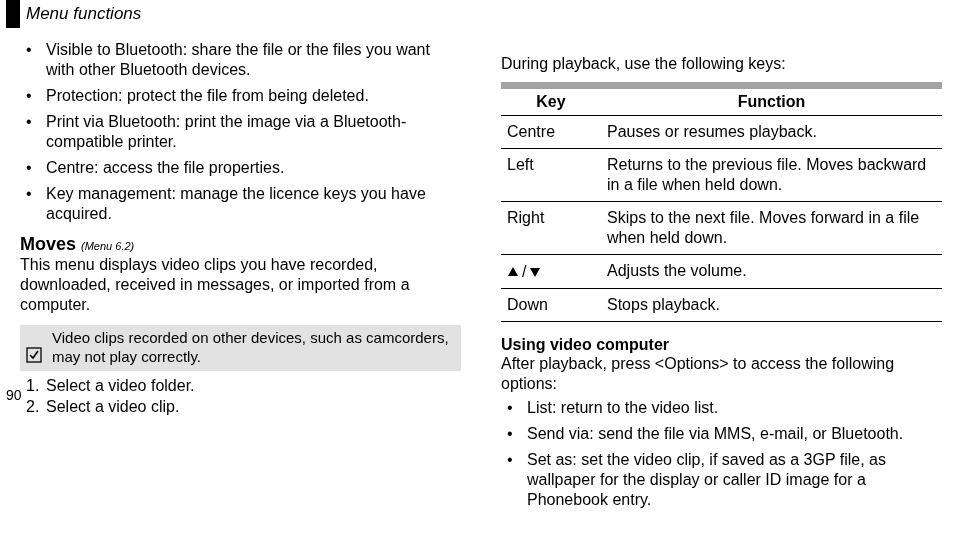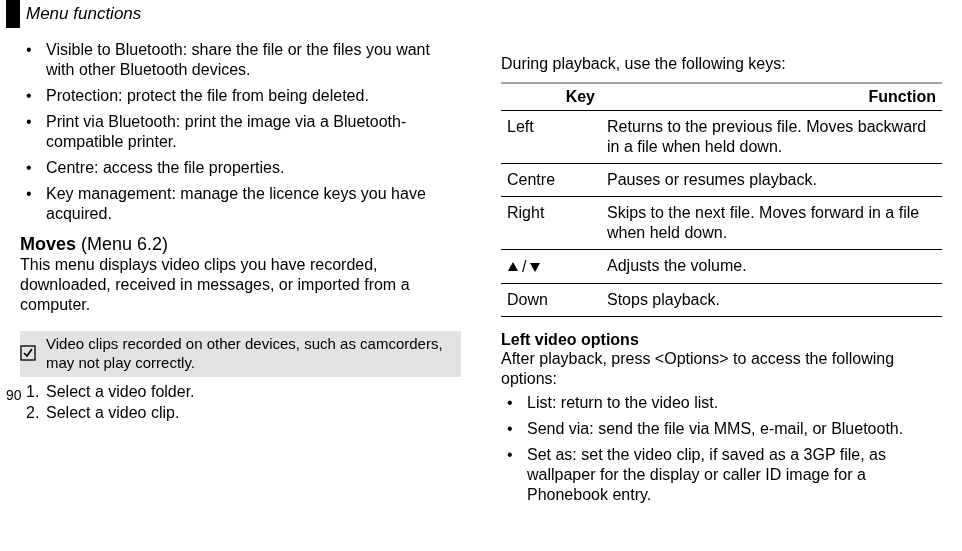--- a/index.html
+++ b/index.html
@@ -9,31 +9,31 @@
   .tab-rect { width: 14px; height: 28px; background: #000; margin-right: 6px; }
   .header-title { font-style: italic; font-size: 17px; }
   .columns { position: absolute; top: 38px; left: 0; right: 0; bottom: 20px; display: flex; }
   .col { width: 50%; padding: 0 20px; }
   .bullet-list { list-style: none; }
   .bullet-list li { display: flex; margin: 2px 0 6px 0; line-height: 1.25; font-size: 16px; }
   .bullet { width: 26px; flex-shrink: 0; text-align: left; padding-left: 6px; }
   .bullet-body { flex: 1; }
   .term { font-weight: normal; }
   .h-videos { font-weight: bold; font-size: 18px; margin-top: 10px; }
-  .menu-ref { font-size: 18px; font-weight: normal; }
+  .menu-ref { font-style: italic; font-size: 11px; font-weight: normal; }
   .para { font-size: 16px; line-height: 1.25; margin-top: 0; }
-  .note-box { display: flex; background: #e2e2e2; margin-top: 16px; padding: 4px 0; align-items: center; }
+  .note-box { display: flex; background: #e2e2e2; margin-top: 10px; padding: 4px 6px; align-items: flex-end; }
   .note-icon { width: 20px; flex-shrink: 0; margin-right: 6px; padding-top: 2px; }
   .note-text { font-size: 15px; line-height: 1.25; }
   .subhead { font-weight: bold; font-size: 16px; margin-top: 10px; }
   .num-list { list-style: none; margin-top: 4px; }
   .num-list li { display: flex; font-size: 16px; line-height: 1.35; }
   .num { width: 26px; flex-shrink: 0; padding-left: 6px; }
   .key-table { width: 100%; border-collapse: collapse; margin-top: 8px; font-size: 16px; }
-  .key-table th { text-align: right; font-weight: bold; border-top: 2px solid #a3a3a3; border-bottom: 1px solid #000; padding: 4px 6px; }
+  .key-table th { text-align: center; font-weight: bold; border-top: 7px solid #a3a3a3; border-bottom: 1px solid #000; padding: 4px 6px; }
   .key-table td { border-bottom: 1px solid #000; padding: 6px 6px; vertical-align: top; line-height: 1.25; }
   .key-table td:first-child { width: 100px; white-space: nowrap; }
   .vol-icons { display: inline-flex; align-items: center; gap: 3px; vertical-align: middle; }
   .page-num { position: absolute; bottom: 6px; left: 6px; font-size: 14px; }
 </style>
 </head>
 <body>
 
 <div class="page">
   <div class="header-tab">
@@ -100,26 +100,26 @@
 
       <table class="key-table">
         <thead>
           <tr>
             <th>Key</th>
             <th>Function</th>
           </tr>
         </thead>
         <tbody>
           <tr>
+            <td>Centre</td>
+            <td>Pauses or resumes playback.</td>
+          </tr>
+          <tr>
             <td>Left</td>
             <td>Returns to the previous file. Moves backward in a file when held down.</td>
-          </tr>
-          <tr>
-            <td>Centre</td>
-            <td>Pauses or resumes playback.</td>
           </tr>
           <tr>
             <td>Right</td>
             <td>Skips to the next file. Moves forward in a file when held down.</td>
           </tr>
           <tr>
             <td>
               <span class="vol-icons">
                 <svg width="12" height="12" viewBox="0 0 12 12">
                     <path d="M6 1 L11 10 L1 10 Z" fill="#000"></path>
@@ -132,21 +132,21 @@
             </td>
             <td>Adjusts the volume.</td>
           </tr>
           <tr>
             <td>Down</td>
             <td>Stops playback.</td>
           </tr>
         </tbody>
       </table>
 
-      <div class="subhead" style="margin-top:14px">Left video options</div>
+      <div class="subhead" style="margin-top:14px">Using video computer</div>
       <p class="para">
         <span>After playback, press &lt;</span><span class="term">Options</span><span>&gt; to access the following options:</span>
       </p>
 
       <ul class="bullet-list" style="margin-top:4px">
         <li>
             <span class="bullet">•</span>
             <span class="bullet-body"><span class="term">List</span><span>: return to the video list.</span></span>
           </li>
         <li>

